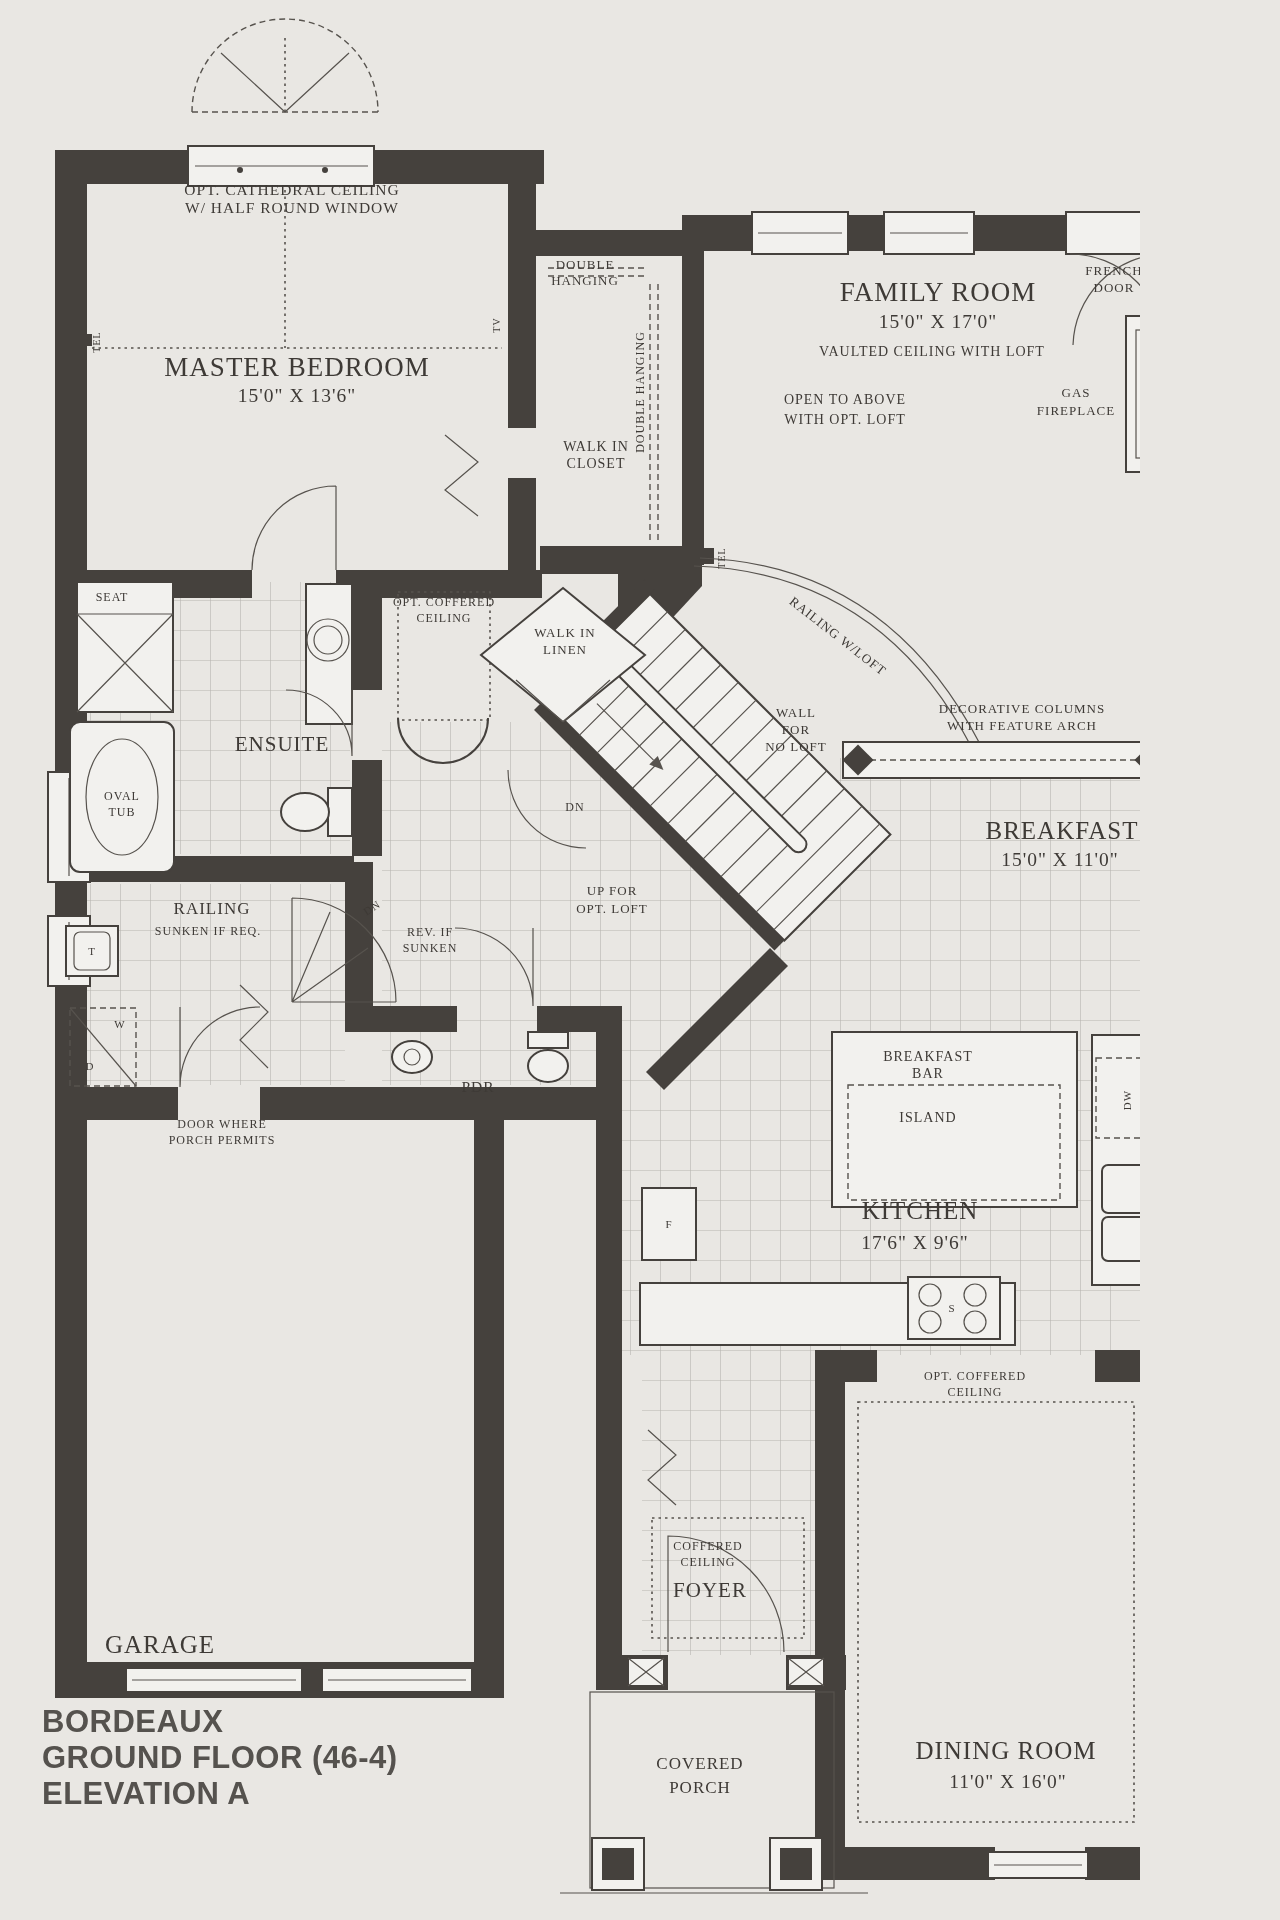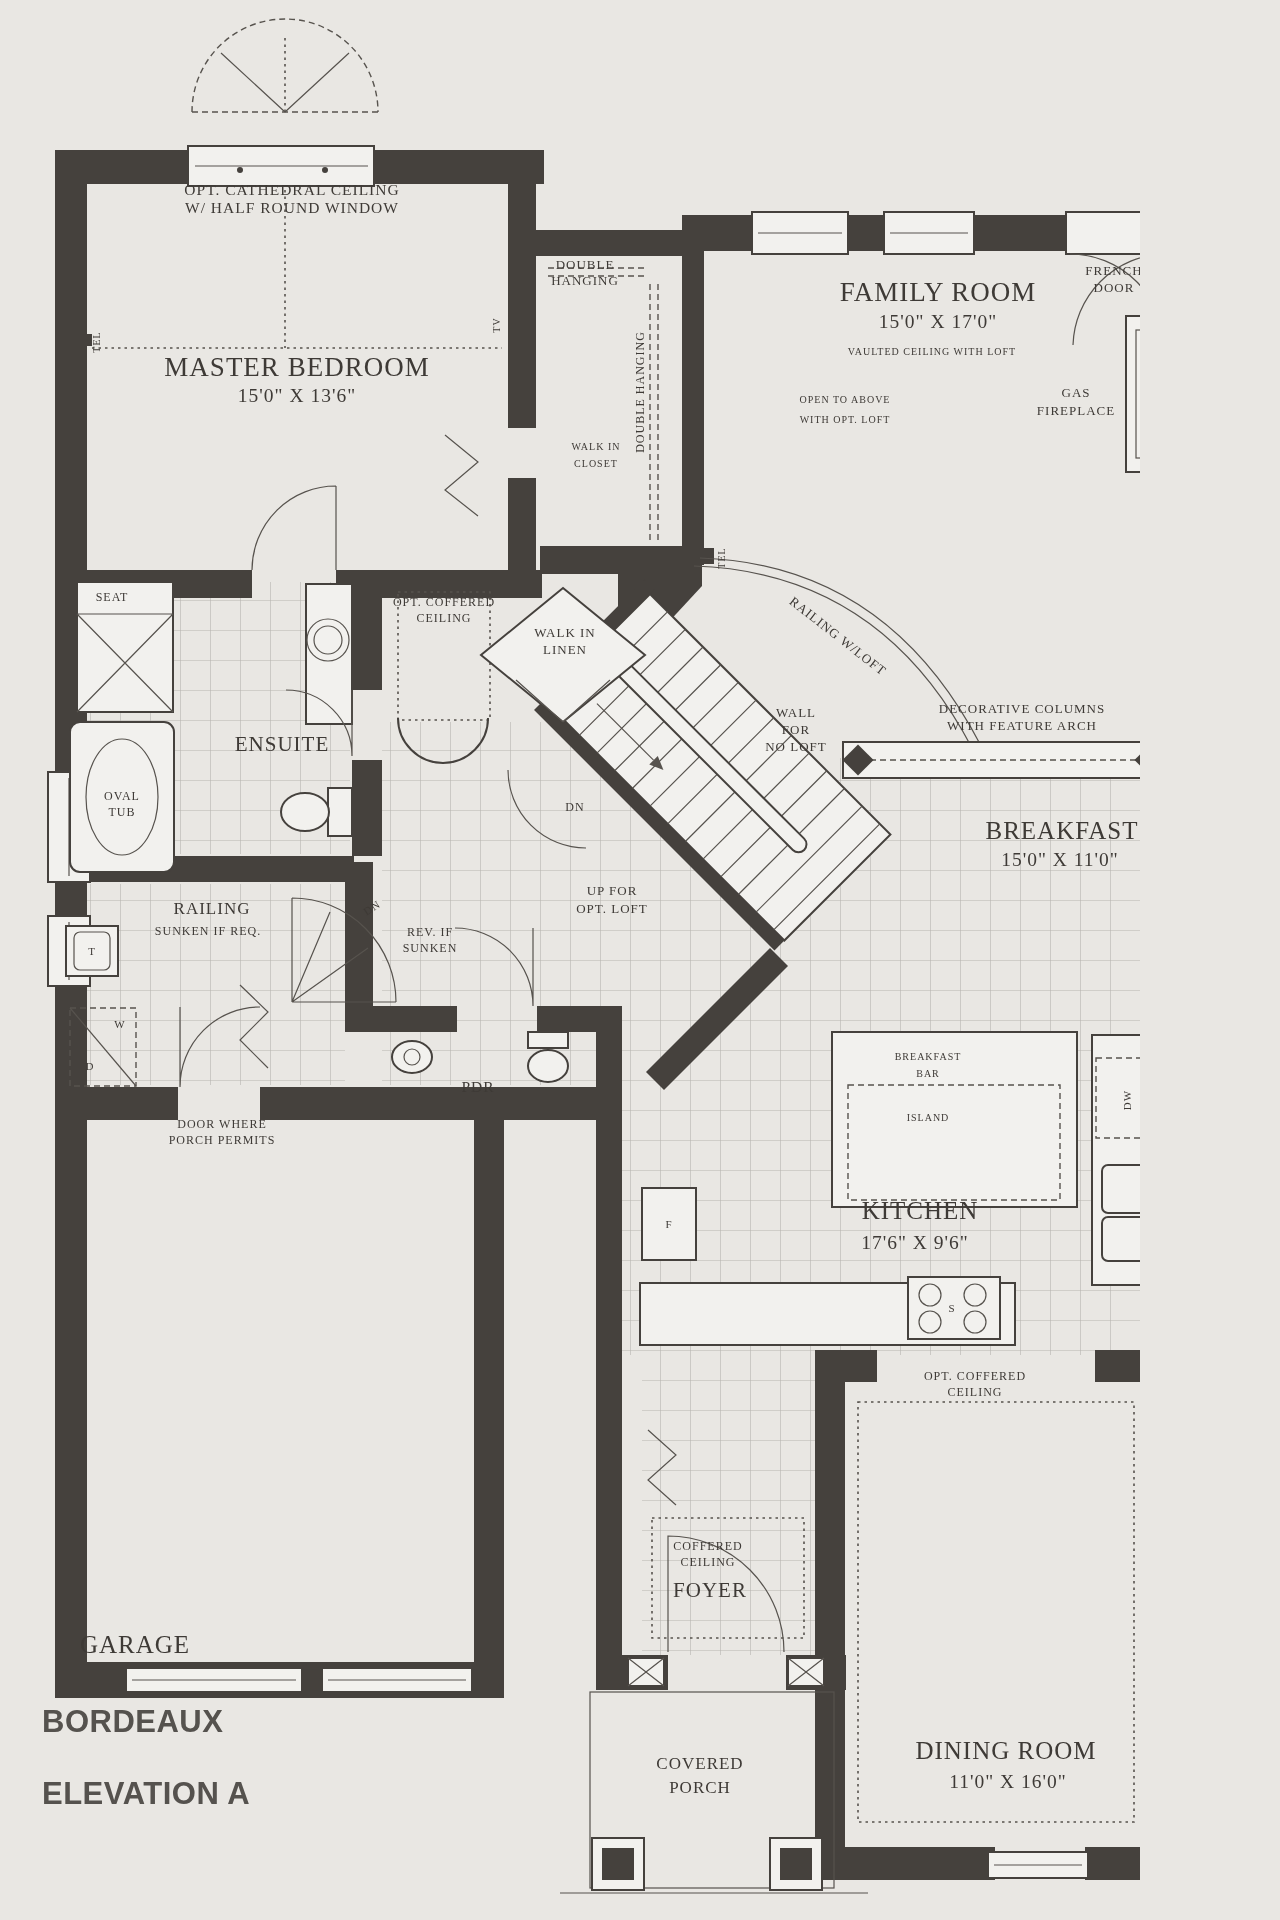--- a/index.html
+++ b/index.html
@@ -6,21 +6,21 @@
   #plan{position:relative;width:1140px;height:1920px;background:#e9e7e3;overflow:hidden;
         font-family:"Liberation Serif","DejaVu Serif",serif;color:#3b3835;}
   #lines{position:absolute;left:0;top:0;}
   .lbl{position:absolute;transform:translate(-50%,-50%);white-space:nowrap;text-align:center;
        letter-spacing:1px;line-height:1;color:#3e3a36;}
   .b{font-weight:normal;}
   .rot{transform:translate(-50%,-50%) rotate(-90deg);}
   .railrot{transform:translate(-50%,-50%) rotate(38deg);}
   .dnrot{transform:translate(-50%,-50%) rotate(-33deg);}
   .s10{font-size:10px}.s11{font-size:11px}.s12{font-size:12px}.s13{font-size:13px}
-  .s14{font-size:10px}.s15{font-size:15.5px}.s16{font-size:17px}.s19{font-size:19.5px}
+  .s14{font-size:14px}.s15{font-size:15.5px}.s16{font-size:17px}.s19{font-size:19.5px}
   .s21{font-size:21px}.s24{font-size:25px}.s27{font-size:27px}
   .title{position:absolute;font-family:"Liberation Sans","DejaVu Sans",sans-serif;
          font-weight:bold;font-size:31px;color:#55524e;letter-spacing:.5px;line-height:1;}
 </style>
 </head>
 <body>
 
 <div id="plan">
 <svg id="lines" width="1280" height="1920" viewBox="0 0 1280 1920">
   <defs>
@@ -300,21 +300,22 @@
 <div class="lbl s24 b" style="left:920px;top:1210px">KITCHEN</div>
 <div class="lbl s19" style="left:915px;top:1243px">17'6" X 9'6"</div>
 <div class="lbl s11 rot" style="left:1127px;top:1100px">DW</div>
 <div class="lbl s11" style="left:952px;top:1308px">S</div>
 <div class="lbl s11" style="left:669px;top:1224px">F</div>
 <div class="lbl s12" style="left:975px;top:1376px">OPT. COFFERED</div>
 <div class="lbl s12" style="left:975px;top:1392px">CEILING</div>
 <div class="lbl s12" style="left:708px;top:1546px">COFFERED</div>
 <div class="lbl s12" style="left:708px;top:1562px">CEILING</div>
 <div class="lbl s21 b" style="left:710px;top:1590px">FOYER</div>
-<div class="lbl s24 b" style="left:135px;top:1644px">GARAGE</div>
+<div class="lbl s24 b" style="left:160px;top:1644px">GARAGE</div>
 <div class="lbl s16 b" style="left:700px;top:1763px">COVERED</div>
 <div class="lbl s16 b" style="left:700px;top:1787px">PORCH</div>
 <div class="lbl s24 b" style="left:1006px;top:1750px">DINING ROOM</div>
 <div class="lbl s19" style="left:1008px;top:1782px">11'0" X 16'0"</div>
 
 <div class="title" style="left:42px;top:1706px">BORDEAUX</div>
+<div class="title" style="left:42px;top:1742px">GROUND FLOOR (46-4)</div>
 <div class="title" style="left:42px;top:1778px">ELEVATION A</div>
 </div>
 
 </body></html>

